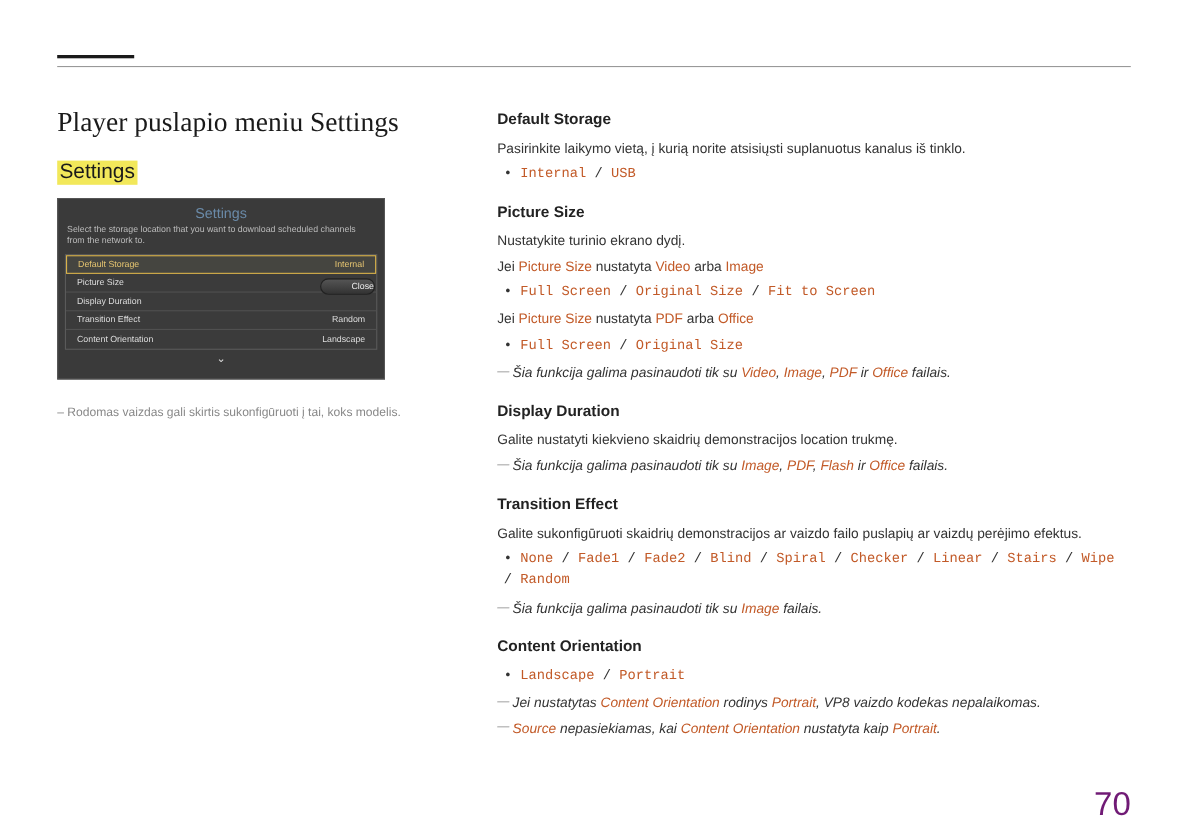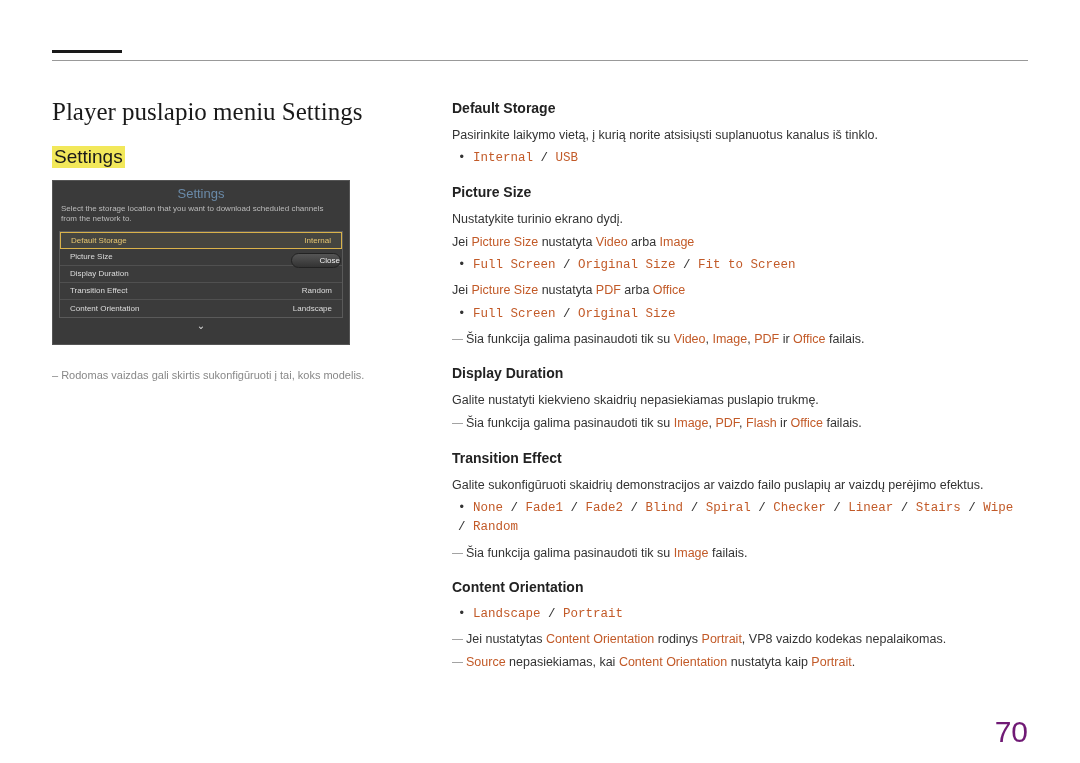--- a/index.html
+++ b/index.html
@@ -135,20 +135,21 @@
   .right-col p { margin-bottom: 3px; color: #333; }
   .right-col ul { list-style: none; margin: 4px 0 6px 6px; }
   .right-col ul li::before { content: "•  "; color: #333; }
   .right-col ul li { margin-bottom: 2px; font-family: Liberation Mono, monospace; }
   .orange { color: #c25a28; }
   .note {
     position: relative;
     padding-left: 14px;
     color: #666;
     margin: 4px 0;
+    font-style: italic;
   }
   .note::before {
     content: "—";
     position: absolute;
     left: 0;
     top: 0;
     color: #888;
     font-size: 11px;
   }
   .page-num {
@@ -215,21 +216,21 @@
     <ul>
         <li><span class="orange">Full Screen</span><span> / </span><span class="orange">Original Size</span><span> / </span><span class="orange">Fit to Screen</span></li>
       </ul>
     <p><span>Jei </span><span class="orange">Picture Size</span><span> nustatyta </span><span class="orange">PDF</span><span> arba </span><span class="orange">Office</span></p>
     <ul>
         <li><span class="orange">Full Screen</span><span> / </span><span class="orange">Original Size</span></li>
       </ul>
     <p class="note"><span>Šia funkcija galima pasinaudoti tik su </span><span class="orange">Video</span><span>, </span><span class="orange">Image</span><span>, </span><span class="orange">PDF</span><span> ir </span><span class="orange">Office</span><span> failais.</span></p>
 
     <h3>Display Duration</h3>
-    <p>Galite nustatyti kiekvieno skaidrių nepasiekiamas puslapio trukmę.</p>
+    <p>Galite nustatyti kiekvieno skaidrių demonstracijos location trukmę.</p>
     <p class="note"><span>Šia funkcija galima pasinaudoti tik su </span><span class="orange">Image</span><span>, </span><span class="orange">PDF</span><span>, </span><span class="orange">Flash</span><span> ir </span><span class="orange">Office</span><span> failais.</span></p>
 
     <h3>Transition Effect</h3>
     <p>Galite sukonfigūruoti skaidrių demonstracijos ar vaizdo failo puslapių ar vaizdų perėjimo efektus.</p>
     <ul>
         <li><span class="orange">None</span><span> / </span><span class="orange">Fade1</span><span> / </span><span class="orange">Fade2</span><span> / </span><span class="orange">Blind</span><span> / </span><span class="orange">Spiral</span><span> / </span><span class="orange">Checker</span><span> / </span><span class="orange">Linear</span><span> / </span><span class="orange">Stairs</span><span> / </span><span class="orange">Wipe</span><span> / </span><span class="orange">Random</span></li>
       </ul>
     <p class="note"><span>Šia funkcija galima pasinaudoti tik su </span><span class="orange">Image</span><span> failais.</span></p>
 
     <h3>Content Orientation</h3>

